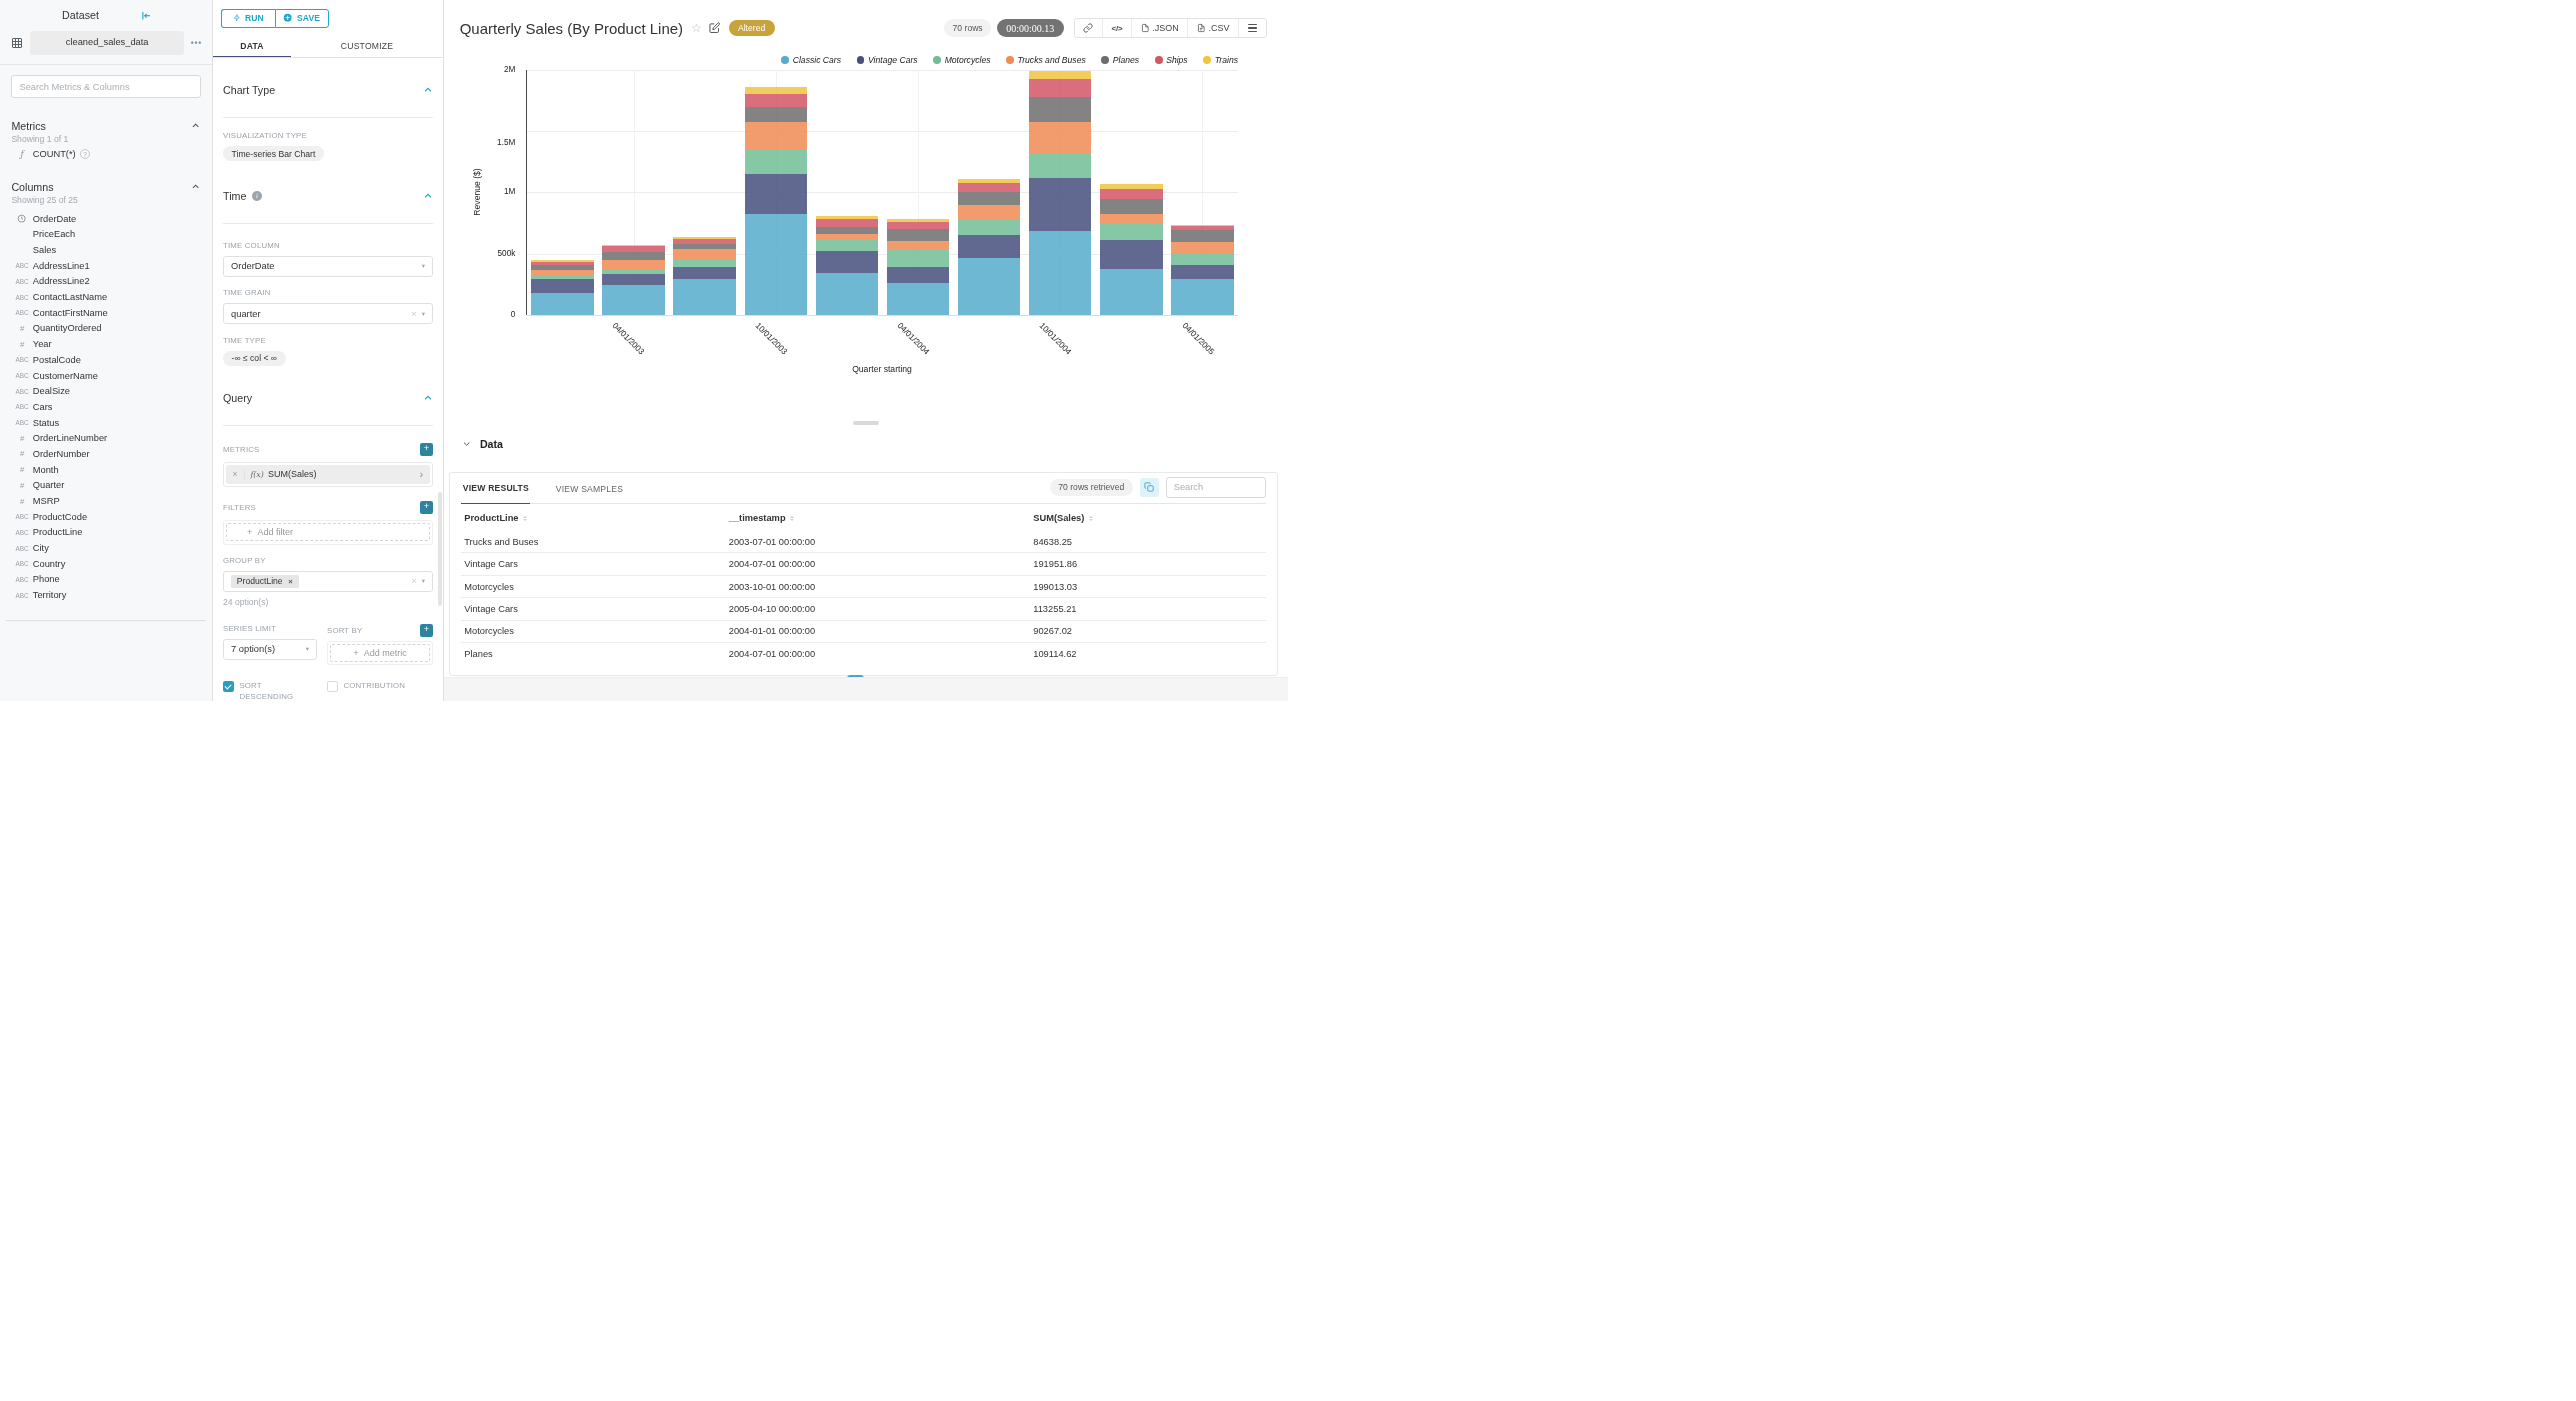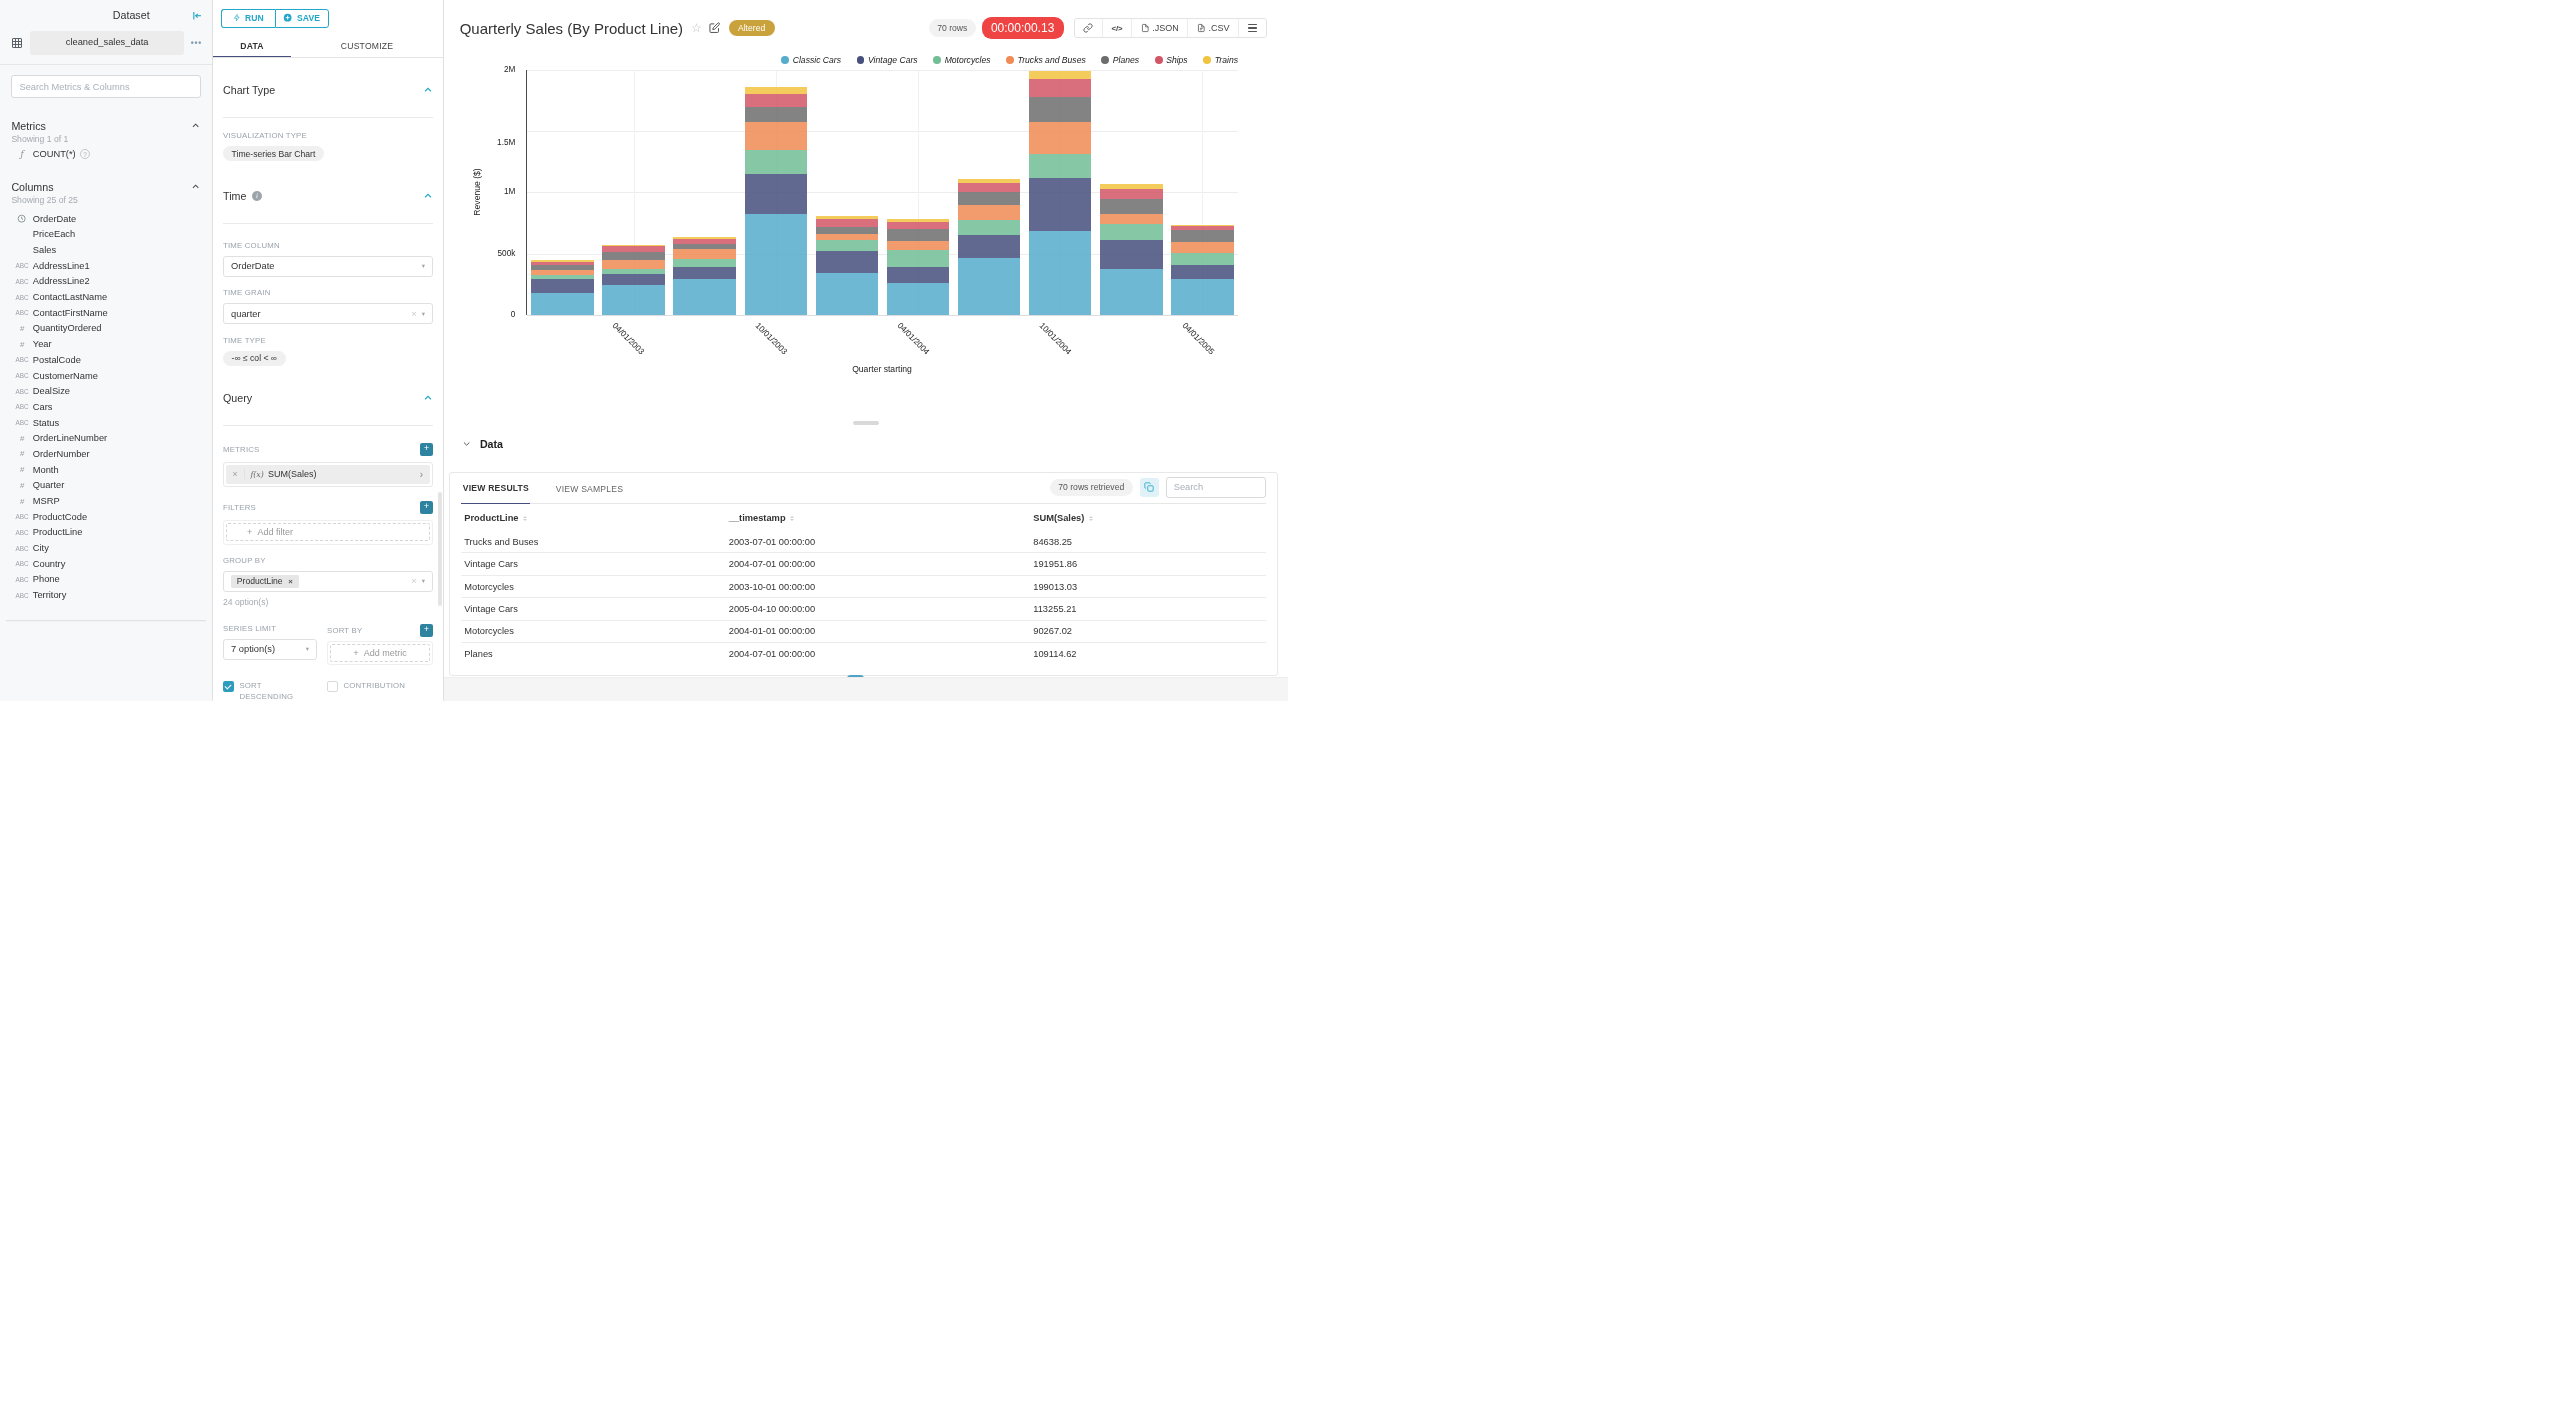--- a/index.html
+++ b/index.html
@@ -3,21 +3,21 @@
 <meta charset="utf-8">
 <style>
   * { box-sizing: border-box; margin: 0; padding: 0; }
   html,body { width:1288px; height:701px; overflow:hidden; }
   body { font-family:"Liberation Sans", sans-serif; font-size:9.3px; color:#333; background:#fff; }
   .app { display:flex; height:100%; }
 
   
   .sidebar { width:213px; flex-shrink:0; background:#F7F8F9; border-right:0.7px solid #E0E0E0; position:relative; }
   .sb-top { border-bottom:0.7px solid #E6E6E6; padding:9.3px 10px 9.3px 11.4px; }
-  .sb-title-row { display:flex; justify-content:flex-end; align-items:center; margin-bottom:10px;gap:41px; }
+  .sb-title-row { display:flex; justify-content:center; align-items:center; margin-bottom:10px;gap:41px; }
   .sb-title { font-size:10.7px; font-weight:500; color:#333; }
   .dataset-row { display:flex; align-items:center; gap:6.4px; }
   .dataset-chip { flex:1; background:#ECECEC; border-radius:2.9px; height:23.5px; line-height:23.5px; text-align:center; font-size:9.3px; color:#333; cursor:pointer; }
   .kebab { color:#7E9AAC; font-weight:700; letter-spacing:0.7px; font-size:8.6px; cursor:pointer; }
   .search-wrap { padding:10px 11.4px 2.9px; }
   .input { width:100%; height:23px; border:0.7px solid #D9D9D9; border-radius:2.9px; padding:0 7.1px; font-size:9.3px; color:#333; background:#fff; font-family:"Liberation Sans",sans-serif; outline:none; }
   .input::placeholder { color:#A9B0B7; }
   .sb-sec-head { display:flex; justify-content:space-between; align-items:center; padding:0 11.4px; margin-top:18.6px; }
   .sb-sec-title { font-size:10.7px; font-weight:500; color:#333; }
   .showing { font-size:8.6px; color:#A4AAB1; padding:2.1px 11.4px 2.9px; }
@@ -76,21 +76,21 @@
 
   
   .main { flex:1; position:relative; background:#fff; overflow:hidden; }
   .main-header { display:flex; align-items:center; justify-content:space-between; padding:12px 21.4px 0 15.7px; height:44px; }
   .title-wrap { display:flex; align-items:center; gap:7.8px; }
   .page-title { font-size:15px; font-weight:500; color:#333; }
   .star { color:#B9BEC3; font-size:12px; cursor:pointer; }
   .badge-altered { background:#C9A23B; color:#fff; font-size:8.6px; padding:2.9px 9.3px; border-radius:9.3px; font-weight:500; cursor:default; }
   .hdr-right { display:flex; align-items:center; gap:5.7px; }
   .pill-gray { background:#F2F2F3; border-radius:9.3px; padding:3.6px 8.6px; font-size:8.6px; color:#555; }
-  .pill-green { background:#ef4444; color:#fff; border-radius:9.3px; padding:3.6px 9.3px; font-size:12px; font-weight:500; }
+  .pill-green { background:#737373; color:#fff; border-radius:9.3px; padding:3.6px 9.3px; font-size:10px; font-weight:500;font-family:Liberation Serif, serif; }
   .btn-group { display:flex; border:0.7px solid #E3E3E3; border-radius:2.9px; background:#fff; margin-left:4.3px; }
   .bg-item { padding:4.3px 8.6px; border-left:0.7px solid #ECECEC; font-size:9px; color:#444; display:flex; align-items:center; gap:2.9px; cursor:pointer; }
   .bg-item:first-child { border-left:none; }
   .hamburger { display:flex; flex-direction:column; gap:1.8px; }
   .hamburger span { width:9.3px; height:1.8px; background:#555; border-radius:0.7px; }
 
   
   .chart-wrap { position:relative; height:337px; }
   .legend { position:absolute; top:11.4px; right:50px; display:flex; gap:15.7px;font-style:italic; }
   .legend-item { display:flex; align-items:center; gap:3.6px; font-size:8.6px; color:#1c1c1c; cursor:pointer; }

